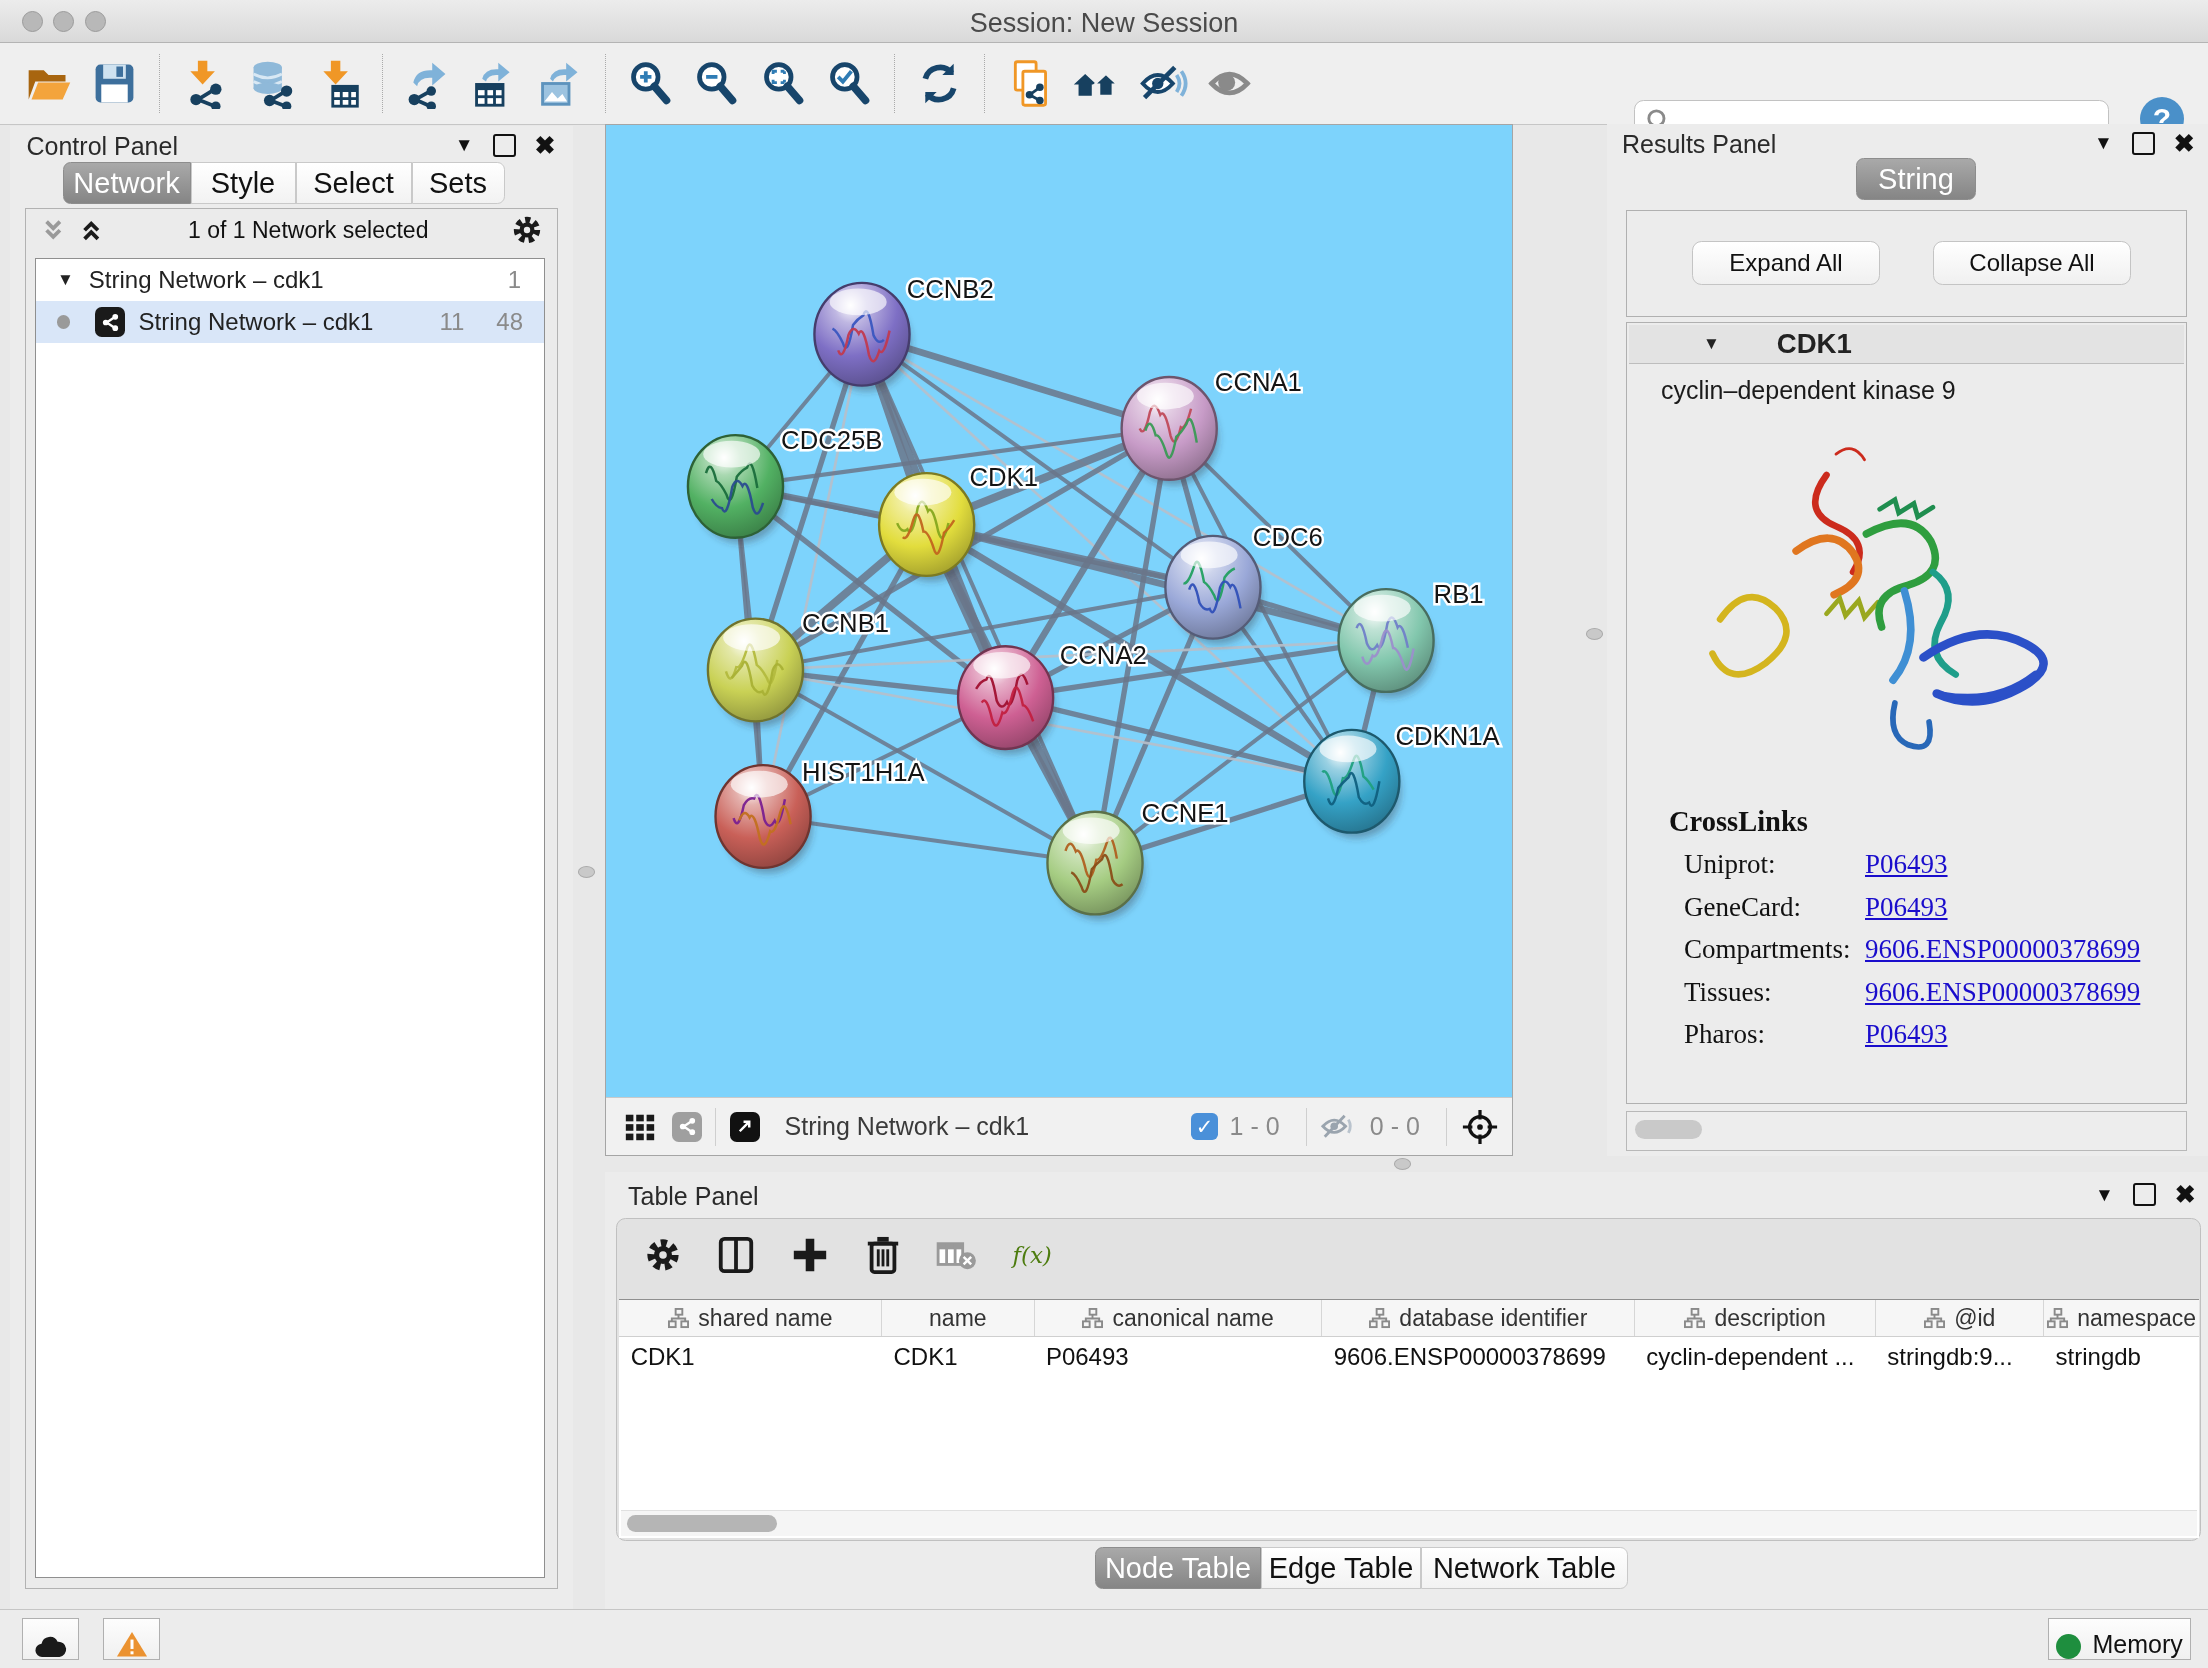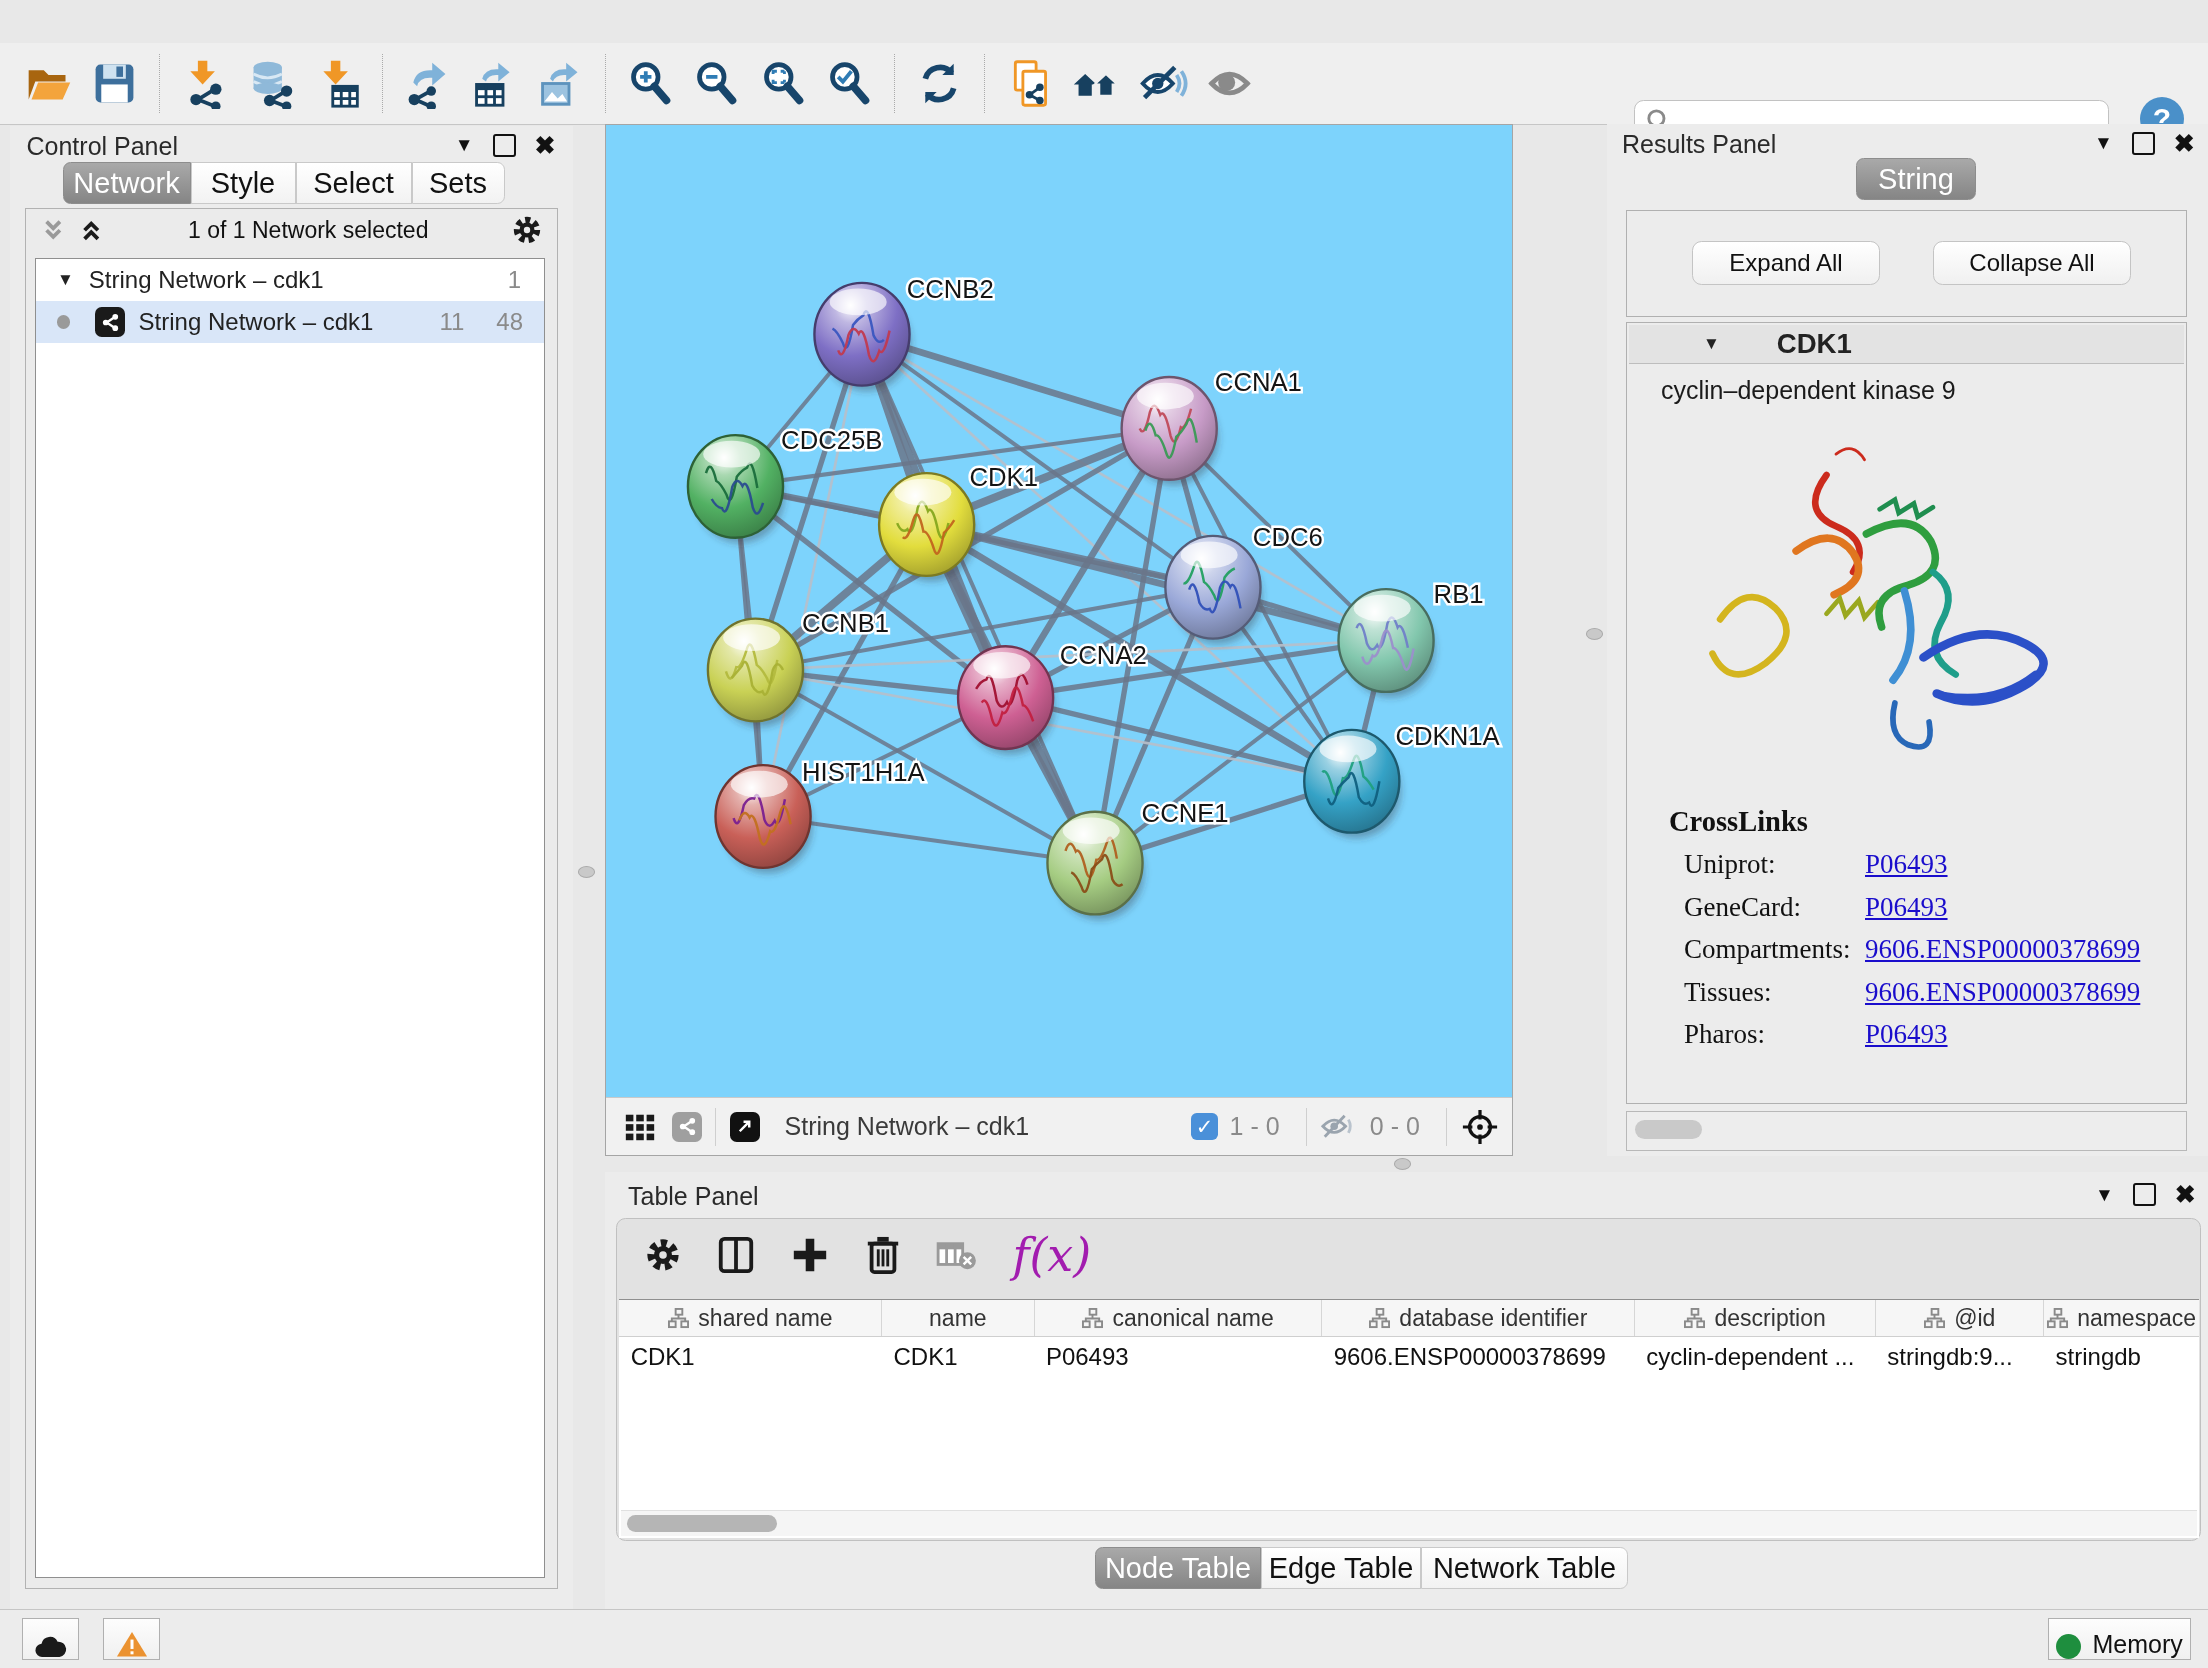--- a/index.html
+++ b/index.html
@@ -113,20 +113,26 @@
   #mem-dot{width:25px;height:25px;border-radius:50%;background:#1e8e3e;}
 
   .handle{position:absolute;width:15px;height:9.5px;border-radius:50%;background:#c9c9c9;
     border:1px solid #ababab;}
 </style>
 </head>
 <body>
 
 <div id="app">
 
+  <div id="titlebar" class="abs">
+    <span class="traffic" style="left:22px"></span>
+    <span class="traffic" style="left:53px"></span>
+    <span class="traffic" style="left:85px"></span>
+    <div id="win-title">Session: New Session</div>
+  </div>
 
   <div id="toolbar" class="abs">
     <div style="width:15px"></div>
     <div class="tbtn">
       <svg width="51" height="51" viewBox="0 0 54 54">
           <path d="M6 44 V13 h16 l5 5 h18 v7 H13 Z" fill="#a8650f"></path>
           <path d="M9 44 l7-18 h34 l-8 18 Z" fill="#f3a43c"></path>
         </svg>
     </div>
     <div class="tbtn">
@@ -756,21 +762,21 @@
             <line x1="25" y1="16" x2="25" y2="34" stroke="#1a1a1a" stroke-width="3"></line>
           </svg>
         <svg width="42" height="34" viewBox="0 0 44 36">
             <rect x="2" y="6" width="26" height="22" fill="#fff" stroke="#9a9a9a" stroke-width="3"></rect>
             <rect x="2" y="6" width="26" height="6" fill="#9a9a9a"></rect>
             <line x1="11" y1="6" x2="11" y2="28" stroke="#9a9a9a" stroke-width="3"></line>
             <line x1="20" y1="6" x2="20" y2="28" stroke="#9a9a9a" stroke-width="3"></line>
             <circle cx="33" cy="24" r="9" fill="#9a9a9a"></circle>
             <path d="M29 20 l8 8 M37 20 l-8 8" stroke="#fff" stroke-width="2.6"></path>
           </svg>
-        <span style="font-family:'DejaVu Serif',serif;font-style:italic;color:#a21caf;font-size:46px">f(x)</span>
+        <span style="font-family:'DejaVu Serif',serif;font-style:italic;color:#4d7c0f;font-size:23px">f(x)</span>
       </div>
       <div id="tp-table">
         <div id="tp-head">
           <div class="th" style="width:264px">
             <svg width="21" height="21" viewBox="0 0 22 22">
                 <g fill="none" stroke="#8a8a8a" stroke-width="2">
                   <rect x="8" y="1" width="7" height="6"></rect>
                   <rect x="1" y="14" width="7" height="6"></rect>
                   <rect x="14" y="14" width="7" height="6"></rect>
                   <path d="M11 7 v4 M4 14 v-3 h14 v3"></path>

